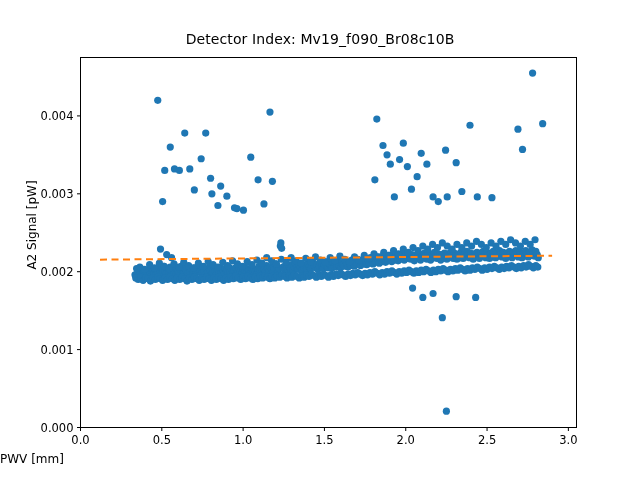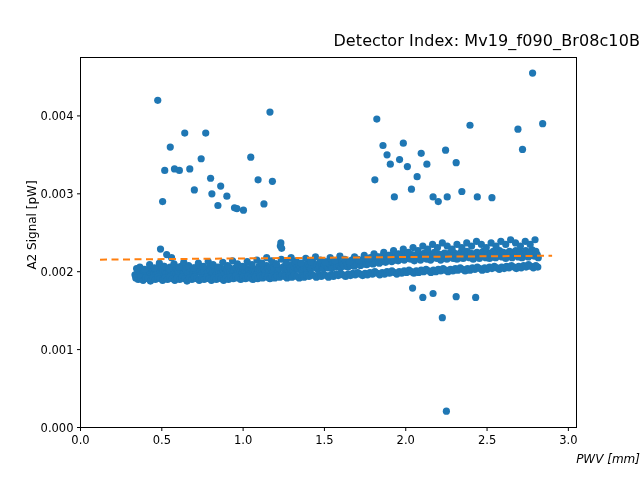--- a/index.html
+++ b/index.html
@@ -13,41 +13,40 @@
     height: 480px;
     background: #ffffff;
     font-family: "DejaVu Sans", sans-serif;
     overflow: hidden;
   }
   #chart-title {
     position: absolute;
     left: 0;
     top: 31px;
     width: 640px;
-    text-align: right;
-    font-size: 16px;
+    text-align: center;
+    font-size: 14px;
     color: #000000;
     letter-spacing: 0.1px;
   }
   #plot-svg {
     position: absolute;
     left: 0;
     top: 0;
   }
   .axis-label {
     position: absolute;
     font-size: 12px;
     color: #000000;
   }
   #xlabel {
     left: 0;
     top: 452px;
     width: 640px;
-    text-align: right;
-    font-style: italic;
+    text-align: left;
   }
   #ylabel {
     left: -48px;
     top: 218px;
     width: 160px;
     text-align: center;
     transform: rotate(-90deg);
     transform-origin: center center;
   }
   .tick-text {

